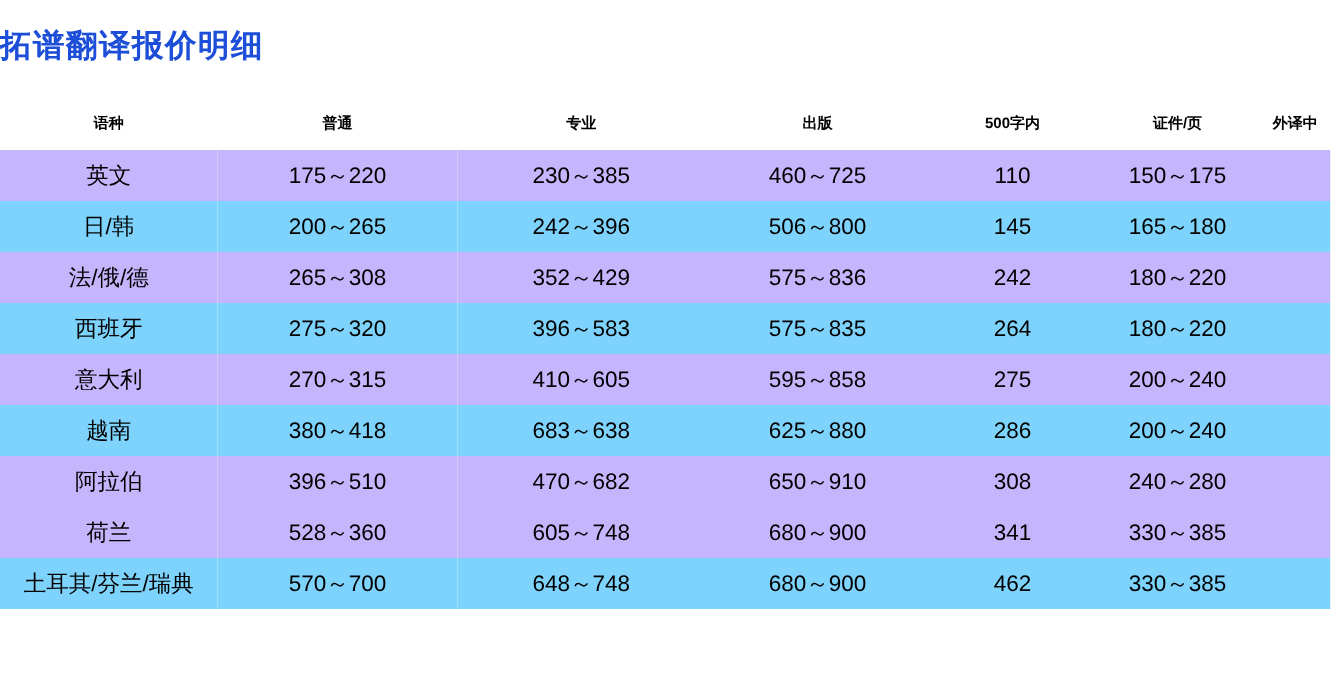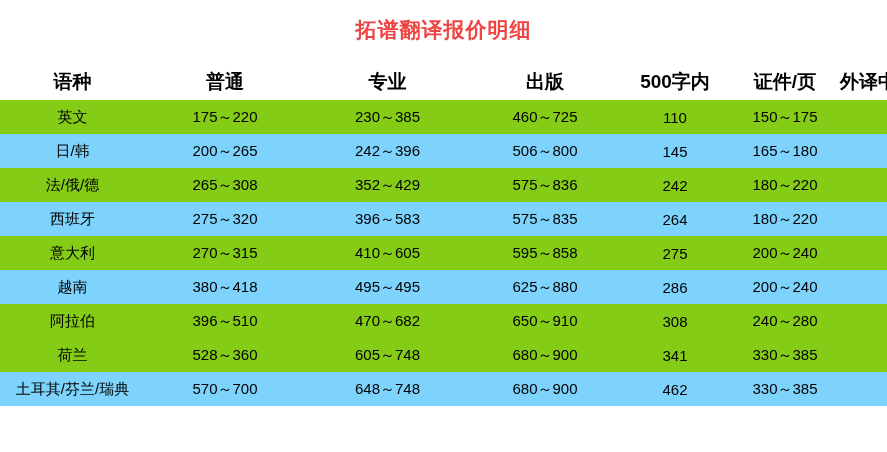--- a/index.html
+++ b/index.html
@@ -14,27 +14,27 @@
     color: #000000;
     overflow: hidden;
   }
   .page {
     width: 887px;
     height: 452px;
     position: relative;
     box-sizing: border-box;
   }
   .title {
-    text-align: center;
+    text-align: left;
     font-size: 21px;
     font-weight: bold;
     letter-spacing: 1px;
     padding-top: 16px;
     padding-bottom: 10px;
-    color: #ef4444;
+    color: #1d4ed8;
   }
   table.price-table {
     width: 100%;
     border-collapse: collapse;
     table-layout: fixed;
   }
   table.price-table th,
   table.price-table td {
     font-size: 15px;
     text-align: center;
@@ -42,33 +42,33 @@
     height: 34px;
     vertical-align: middle;
     font-weight: normal;
     color: #000;
     white-space: nowrap;
   }
   table.price-table thead th {
     font-weight: bold;
     height: 36px;
     padding-top: 10px;
-    font-size: 19px;
+    font-size: 10px;
   }
   .col-lang   { width: 145px; }
   .col-normal { width: 160px; }
   .col-pro    { width: 165px; }
   .col-pub    { width: 150px; }
   .col-500    { width: 110px; }
   .col-cert   { width: 110px; }
   .col-out    { width: 47px; }
   td.lang, th.lang {
     font-size: 15px;
   }
-  .row-odd td { background: #84cc16; }
+  .row-odd td { background: #c4b5fd; }
   .row-even td { background: #7dd3fc; }
 </style>
 </head>
 <body>
 
 <div class="page">
 
   <div class="title">拓谱翻译报价明细</div>
 
   <table class="price-table">
@@ -134,21 +134,21 @@
         <td>270～315</td>
         <td>410～605</td>
         <td>595～858</td>
         <td>275</td>
         <td>200～240</td>
         <td></td>
       </tr>
       <tr class="row-even">
         <td class="lang">越南</td>
         <td>380～418</td>
-        <td>495～495</td>
+        <td>683～638</td>
         <td>625～880</td>
         <td>286</td>
         <td>200～240</td>
         <td></td>
       </tr>
       <tr class="row-odd">
         <td class="lang">阿拉伯</td>
         <td>396～510</td>
         <td>470～682</td>
         <td>650～910</td>

